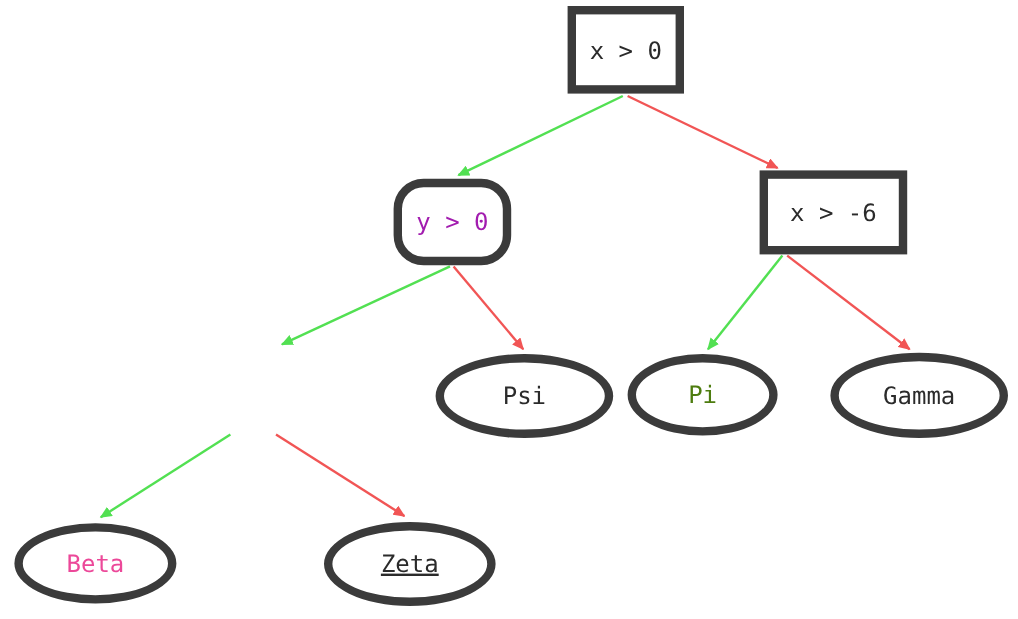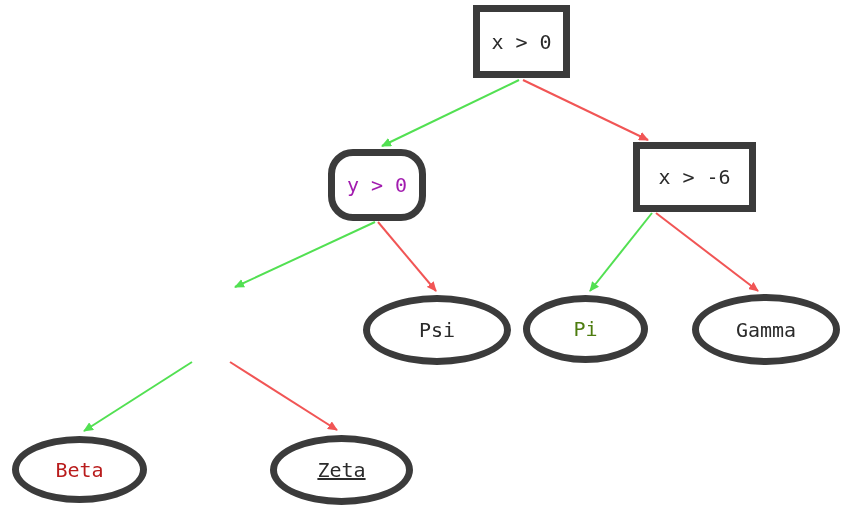--- a/index.html
+++ b/index.html
@@ -85,21 +85,21 @@
   </div>
 
   <div class="node ellipse" style="left: 523px; top: 295px; width: 125px; height: 68px; border-color: rgb(59, 59, 59); color: #4d7c0f;">
     <span class="node-label">Pi</span>
   </div>
 
   <div class="node ellipse" style="left: 692px; top: 294px; width: 148px; height: 71px; border-color: rgb(59, 59, 59); color: rgb(43, 43, 43);">
     <span class="node-label">Gamma</span>
   </div>
 
-  <div class="node ellipse" style="left: 12px; top: 436px; width: 135px; height: 67px; border-color: rgb(59, 59, 59); color: #b91c1c;">
+  <div class="node ellipse" style="left: 12px; top: 436px; width: 135px; height: 67px; border-color: rgb(59, 59, 59); color: #ec4899;">
     <span class="node-label">Beta</span>
   </div>
 
   <div class="node ellipse" style="left: 270px; top: 435px; width: 143px; height: 70px; border-color: rgb(59, 59, 59); color: rgb(43, 43, 43); text-decoration: underline;">
     <span class="node-label">Zeta</span>
   </div>
 
 </div>
 
 </body></html>

